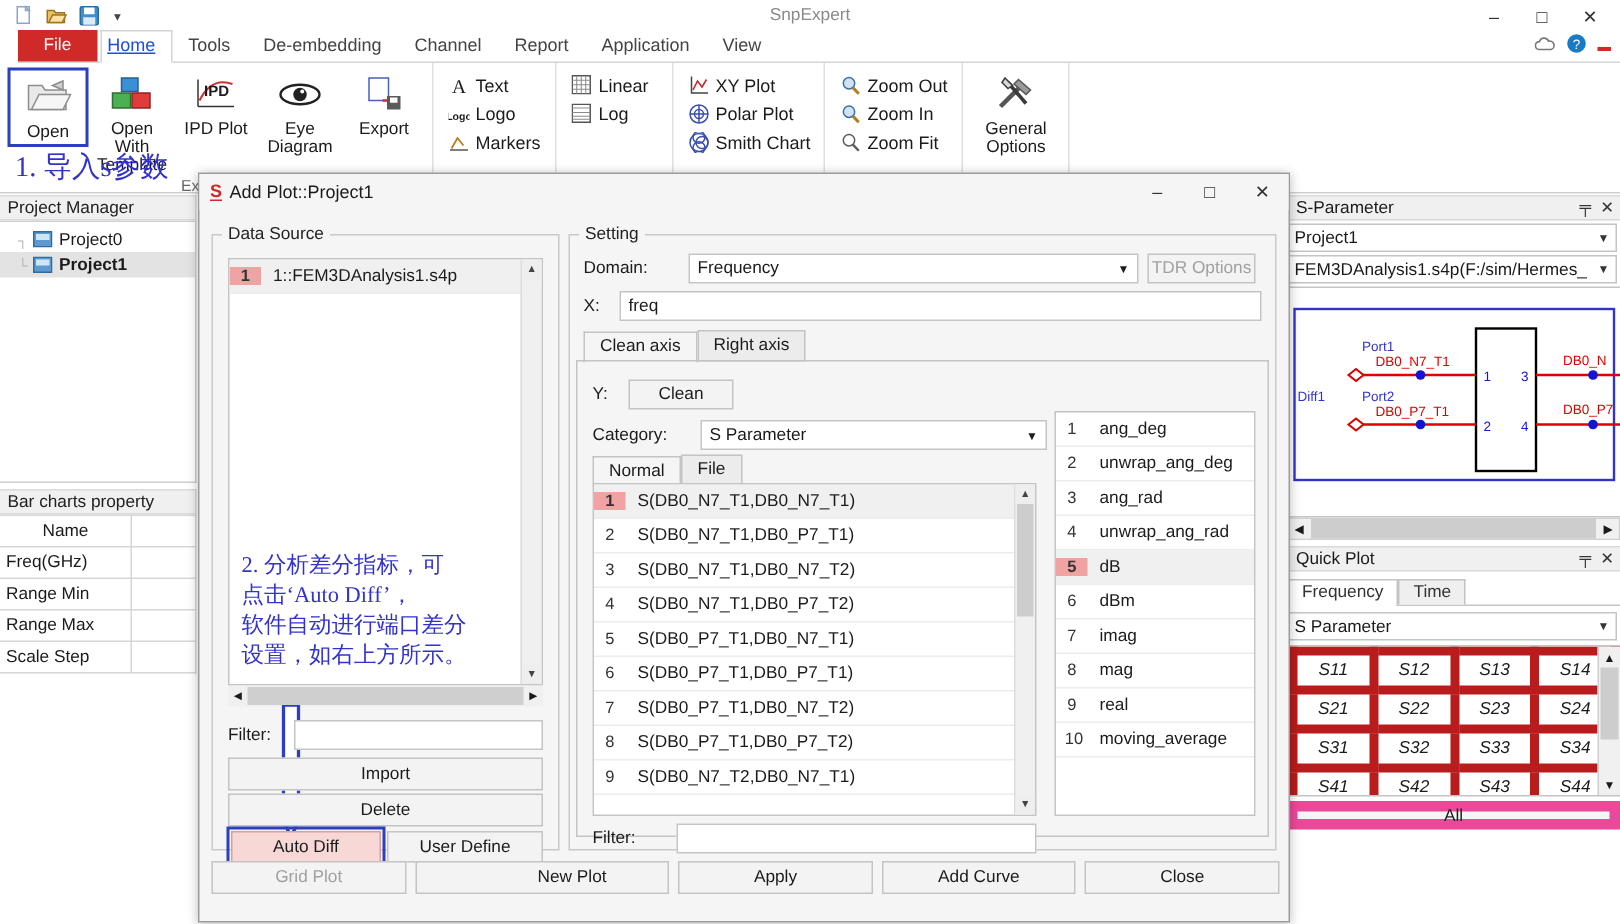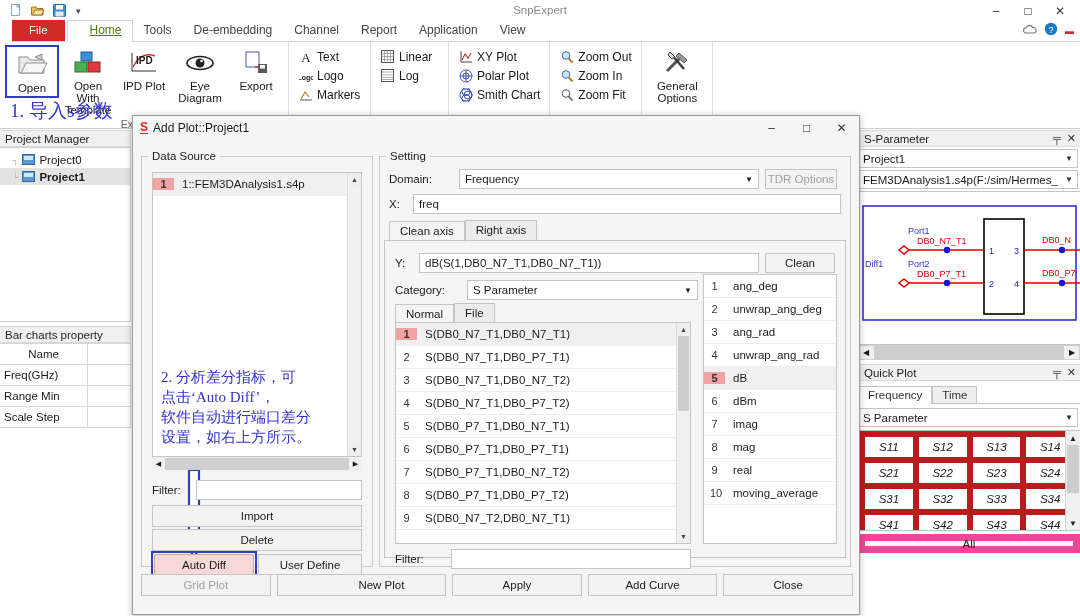--- a/index.html
+++ b/index.html
@@ -22,22 +22,22 @@
   .qat-dd { font-size:9px; color:#444; margin-left:2px; }
   .app-title { position:absolute; left:0; right:0; top:4px; text-align:center; font-size:11.5px; color:#8a8a8a; }
   .wincontrols { position:absolute; right:4px; top:0; display:flex; }
   .wc { width:32px; height:22px; display:flex; align-items:center; justify-content:center; font-size:12px; color:#333; }
 
   
   .ribbon-tabs { height:20px; background:#fff; display:flex; align-items:flex-end; position:relative;
                  border-bottom:1px solid #d4d4d4;margin-left:12px; }
   .rtab { padding:2px 11px 3px 11px; font-size:12px; color:#444; line-height:15px; }
   .rtab.file { background:#cf2a27; color:#fff; padding:3px 17px 3px 17px; margin-right:2px; font-size:11.5px; }
-  .rtab.active { color:#4d7c0f; background:#fff; border:1px solid #d4d4d4; border-bottom:1px solid #fff;
-                 position:relative; top:1px; padding:2px 10px 3px 22px;text-decoration:underline; }
+  .rtab.active { color:#1d4ed8; background:#fff; border:1px solid #d4d4d4; border-bottom:1px solid #fff;
+                 position:relative; top:1px; padding:2px 10px 3px 4px;text-decoration:underline; }
   .ribbon-right { position:absolute; right:6px; bottom:2px; display:flex; gap:7px; align-items:center; }
 
   
   .ribbon { height:87px; background:#fff; border-bottom:1px solid #cfcfcf; display:flex; position:relative; }
   .rgroup { display:flex; flex-direction:column; justify-content:space-between;
             border-right:1px solid #e0e0e0; padding:3px 5px 0 5px; position:relative; height:86px; }
   .rgroup-items { display:flex; align-items:flex-start; gap:2px; }
   .rgroup-label { text-align:center; font-size:10.5px; color:#666; padding-bottom:1px; }
   .bigbtn { width:54px; display:flex; flex-direction:column; align-items:center; padding:2px 1px; }
   .bigbtn.sel { border:2px solid #2b3fbf; }
@@ -436,20 +436,24 @@
             <tr>
           <th style="width:88px;">Name</th>
           <th style="width:43px;"></th>
         </tr>
         <tr>
           <td>Freq(GHz)</td>
           <td></td>
         </tr>
         <tr>
           <td>Range Min</td>
+          <td></td>
+        </tr>
+        <tr>
+          <td>Range Max</td>
           <td></td>
         </tr>
         <tr>
           <td>Scale Step</td>
           <td></td>
         </tr>
       </tbody>
         </table>
     </div>
 
@@ -656,23 +660,20 @@
       </div>
 
       <div style="position:absolute; left:256px; top:80px; display:flex; align-items:flex-end;">
         <div class="dtab active">Clean axis</div>
         <div class="dtab">Right axis</div>
       </div>
       <div style="position:absolute; left:251px; top:100px; width:462px; height:318px; border:1px solid #c4c4c4; border-top:1px solid #c4c4c4; background:transparent;"></div>
 
       <div style="position:absolute; left:262px; top:113px; width:446px; display:flex; align-items:center; gap:6px;">
         <span class="lbl" style="width:18px;">Y:</span>
-        <div class="inp" style="width:340px;">
-          <span>dB(S(1,DB0_N7_T1,DB0_N7_T1))</span>
-        </div>
         <div class="btn" style="width:70px; height:20px;">
           <span>Clean</span>
         </div>
       </div>
 
       <div style="position:absolute; left:262px; top:140px; width:446px; display:flex; align-items:center; gap:6px;">
         <span class="lbl" style="width:66px;">Category:</span>
         <div class="inp" style="width:231px;">
           <span>S Parameter</span>
           <span class="arr">▼</span>

